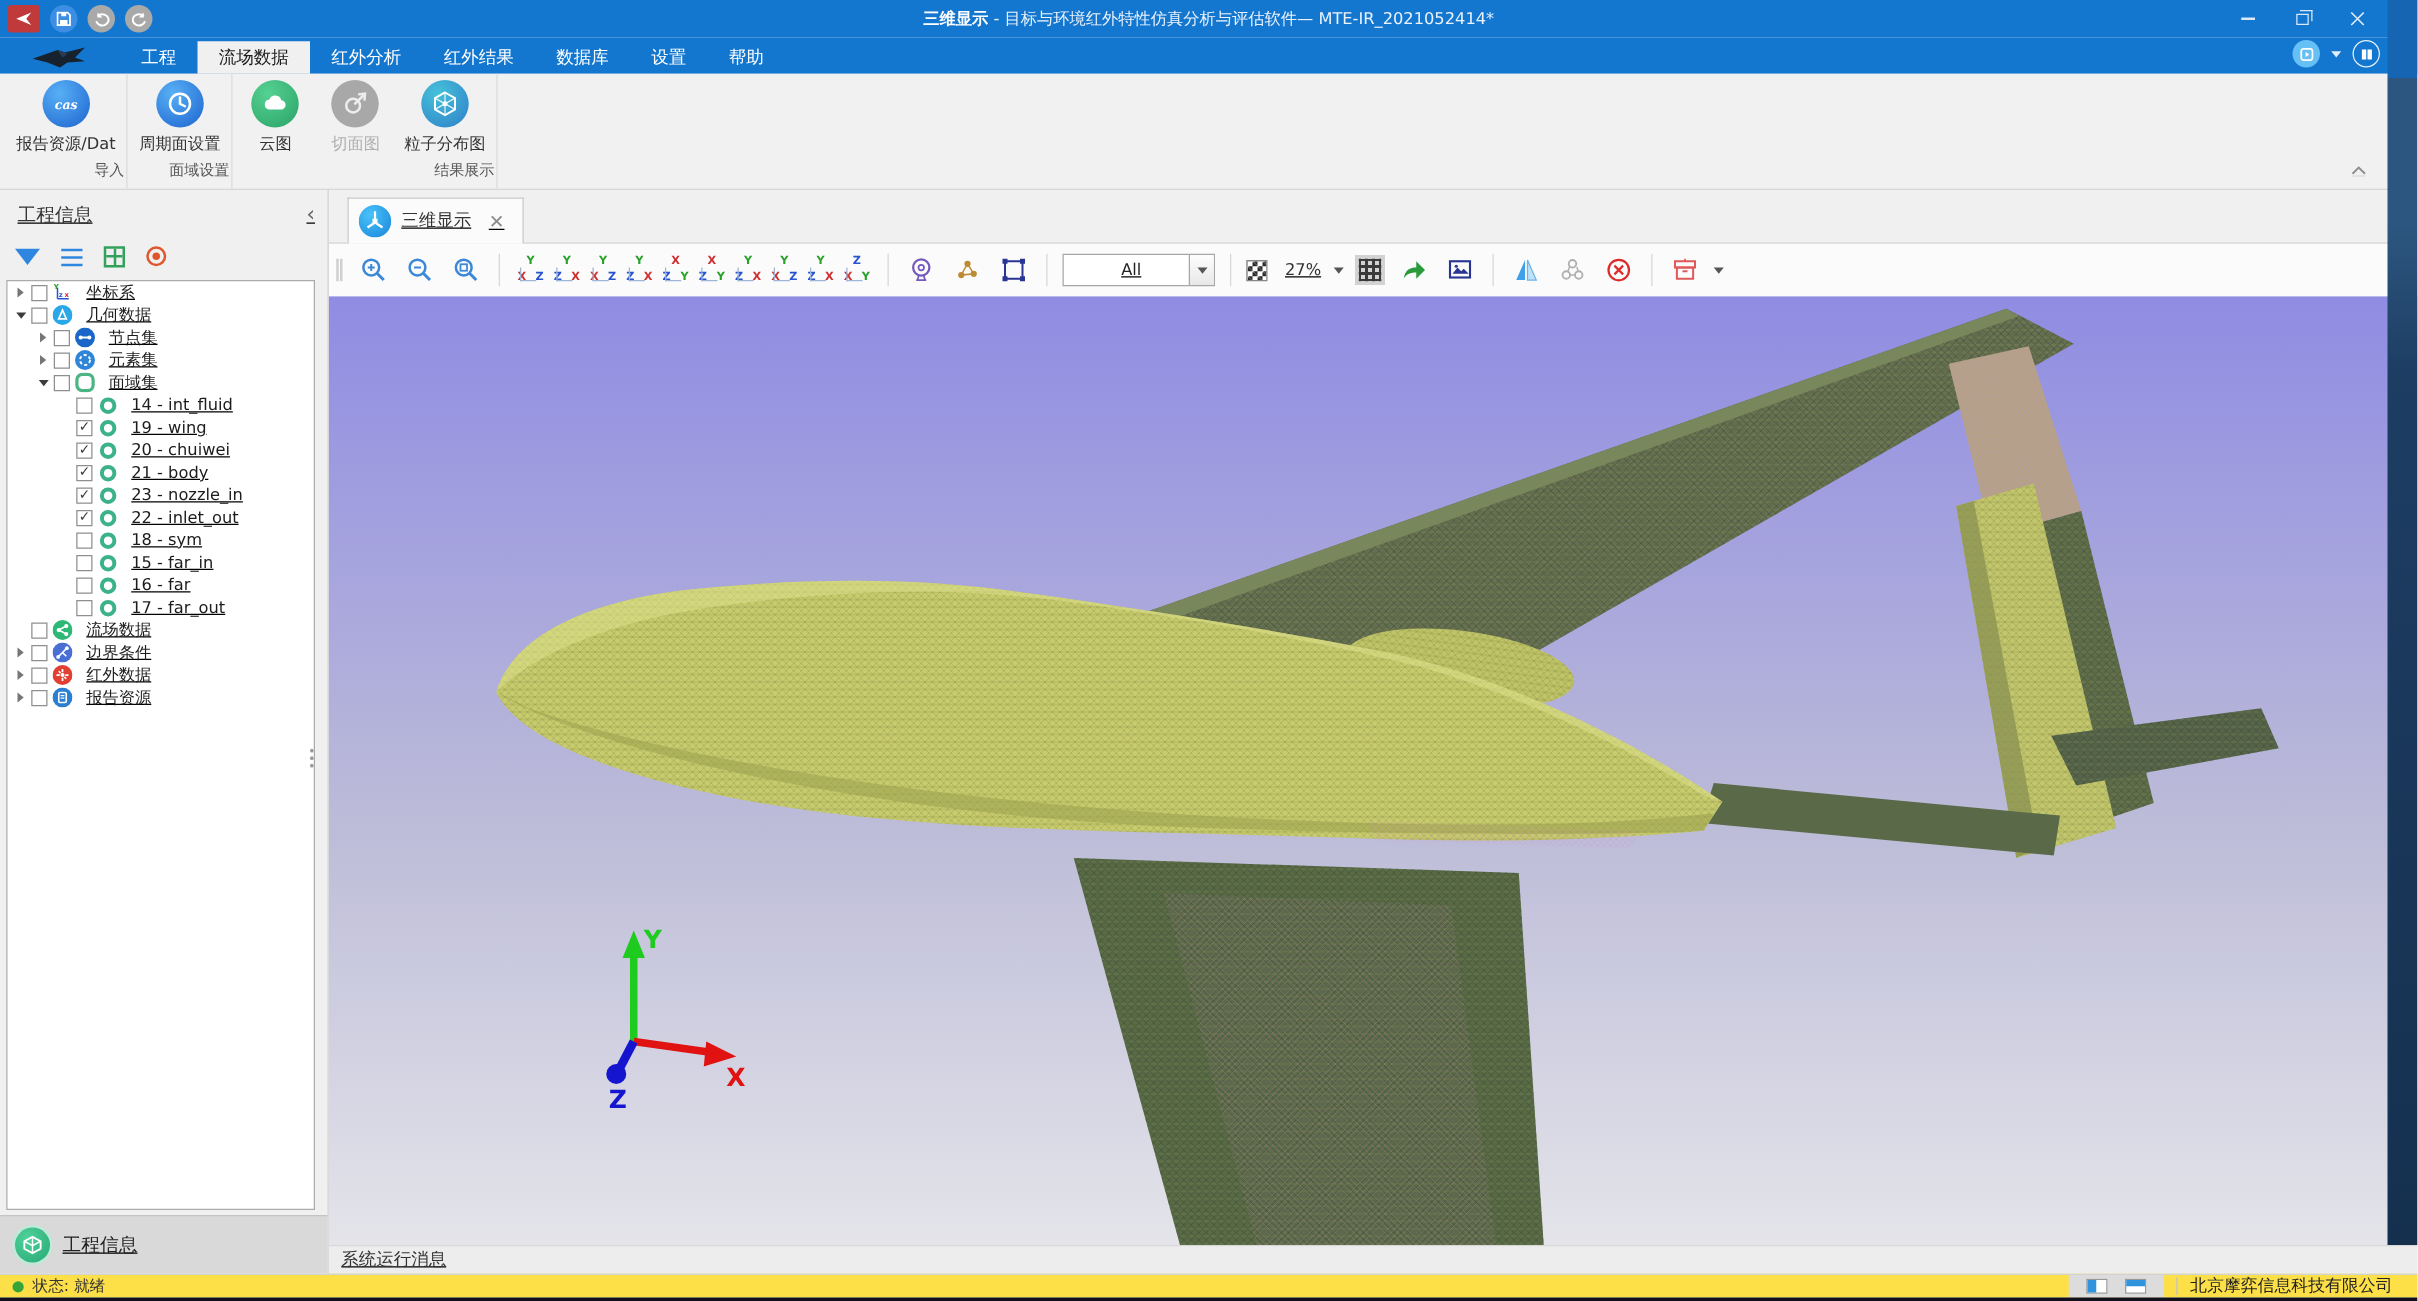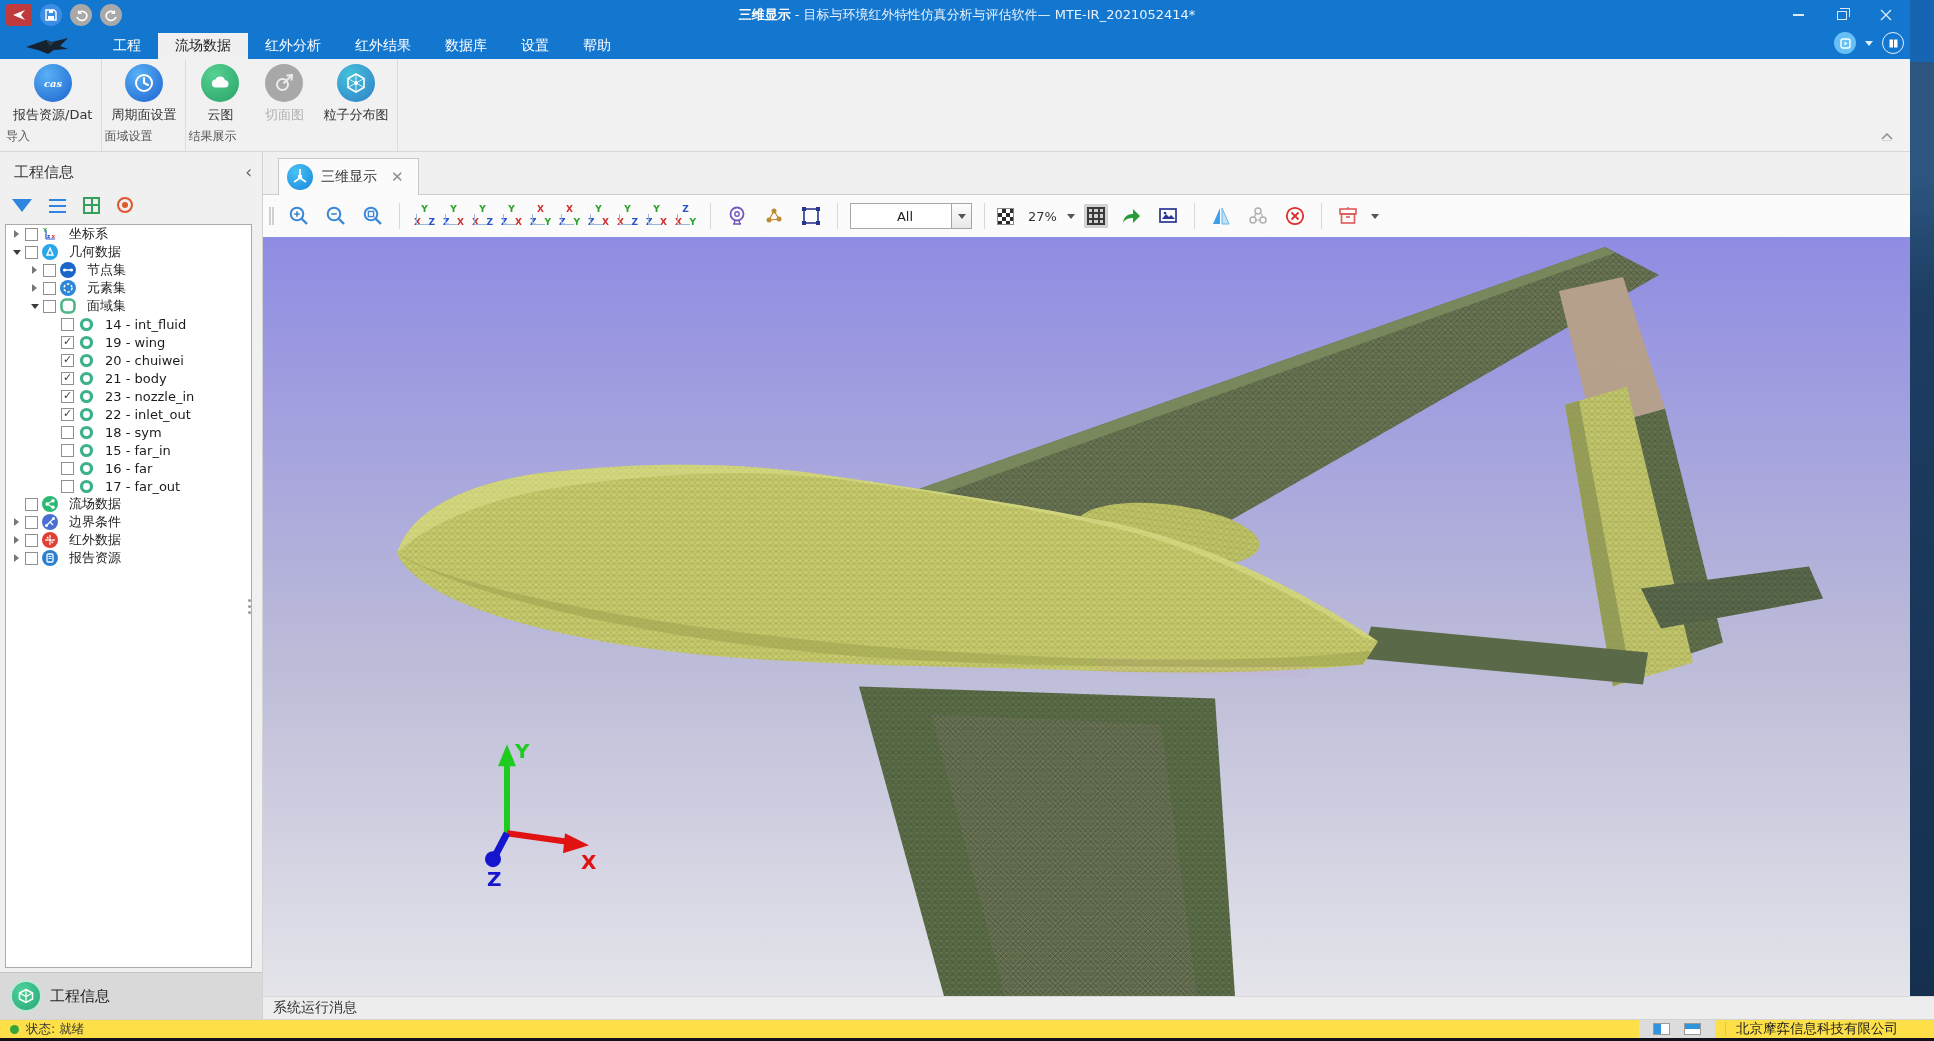--- a/index.html
+++ b/index.html
@@ -38,25 +38,25 @@
   .rgroup { display:flex; flex-direction:column; border-right:1px solid #dcdcdc; padding:3px 2px 2px; }
   .rrow { display:flex; flex:1; }
   .rbtn { min-width:64px; padding:0 7px; display:flex; flex-direction:column; align-items:center; }
   .circ { width:38px; height:38px; border-radius:50%; display:flex; align-items:center; justify-content:center; margin-top:2px; }
   .circ.cas, .circ.clock { background:radial-gradient(circle at 35% 28%, #58b0f5, #1c63cf); }
   .circ.cloud { background:radial-gradient(circle at 35% 28%, #55d191, #2aa268); }
   .circ.slice { background:#a8a8a8; }
   .circ.particle { background:radial-gradient(circle at 35% 28%, #45c1d9, #2f7fc9); }
   .rlabel { font-size:13px; color:#333; margin-top:4px; white-space:nowrap; }
   .rbtn.disabled .rlabel { color:#b0b0b0; }
-  .glabel { text-align:left; font-size:12px; color:#565656; padding:3px 0 4px; }
+  .glabel { text-align:right; font-size:12px; color:#565656; padding:3px 0 4px; }
   .ribbon-collapse { position:absolute; right:40px; bottom:6px; }
 
   
-  .main { flex:1; display:flex; min-height:0; }
+  .main { flex:1; display:flex; min-height:0;text-decoration:underline; }
   .left { width:263px; flex:0 0 auto; background:#f0f0f0; display:flex; flex-direction:column; position:relative; border-right:1px solid #d2d2d2; }
   .panel-header { height:34px; display:flex; align-items:center; padding:6px 10px 0 14px; font-size:15px; color:#333; }
   .panel-collapse { margin-left:auto; color:#666; font-size:17px; line-height:1; }
   .panel-tools { height:38px; display:flex; align-items:center; gap:17px; padding-left:12px; }
   .t-filter { width:0; height:0; border:10px solid transparent; border-top:13px solid #2f86e0; margin-top:10px; }
   .t-list { width:17px; height:2.5px; background:#2f86e0; box-shadow:0 6px 0 #2f86e0, 0 12px 0 #2f86e0; margin-top:-10px; }
   .t-grid { width:17px; height:17px; border:2px solid #33a05c;
      background:linear-gradient(#33a05c,#33a05c) center/2px 100% no-repeat, linear-gradient(#33a05c,#33a05c) center/100% 2px no-repeat; }
   .t-target { width:16px; height:16px; border:2px solid #e0562a; border-radius:50%; position:relative; }
   .t-target::after { content:""; position:absolute; left:3px; top:3px; width:6px; height:6px; border-radius:50%; background:#e0562a; }
@@ -113,21 +113,21 @@
 
   
   .statusbar { height:19px; background:#fde047; border-top:1px solid #d2d2d2; display:flex; align-items:center; font-size:12.5px; color:#333; flex:0 0 auto; }
   .statusdot { width:9px; height:9px; border-radius:50%; background:#35a53a; margin:0 7px 0 10px; }
   .sb-right { margin-left:auto; display:flex; align-items:center; height:100%; }
   .sb-iconbox { background:#dcdcdc; height:100%; display:flex; align-items:center; gap:14px; padding:0 14px; }
   .lay-ico { width:17px; height:12px; background:#fff; border:1px solid #9a9a9a; position:relative; }
   .lay-ico.left::before { content:""; position:absolute; left:0; top:0; width:7px; height:10px; background:#2f93dd; }
   .lay-ico.top::before { content:""; position:absolute; left:0; top:0; width:15px; height:5px; background:#2f93dd; }
   .sb-vline { width:1px; height:14px; background:#c2c2c2; margin:0 10px; }
-  .company { padding-right:36px; font-size:13.5px; color:#222; }
+  .company { padding-right:20px; font-size:13.5px; color:#222; }
   .bottom-edge { height:3px; background:#11101c; flex:0 0 auto; }
 
   
   .right-edge { position:absolute; right:0; top:0; width:24px; height:996px; z-index:5;
       background:linear-gradient(#1665b2 0 62px, #2c567f 62px 180px, #1d3d63 300px, #15304f 100%); }
 </style>
 </head>
 <body>
 
 <div class="app">

